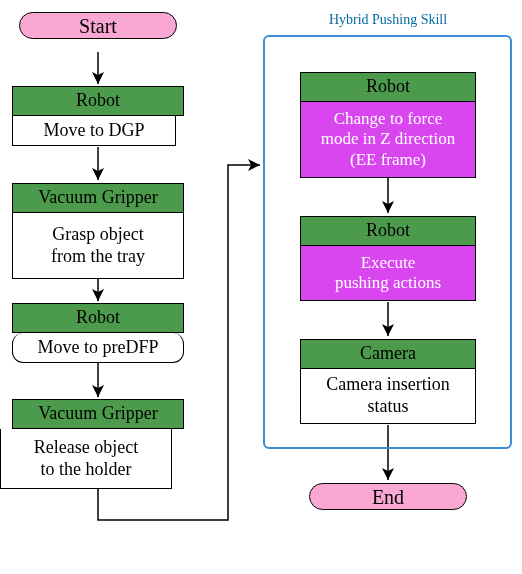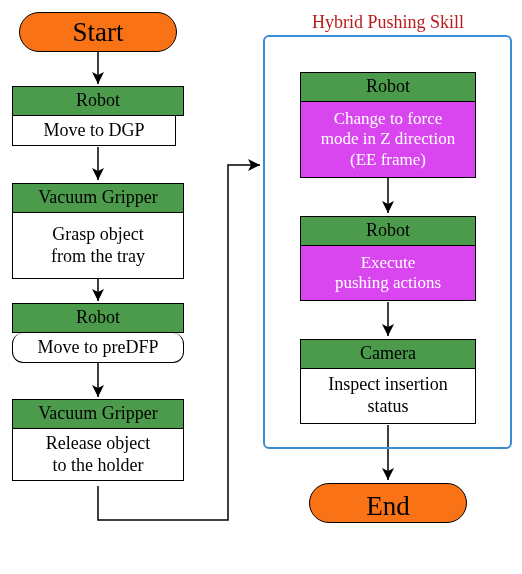--- a/index.html
+++ b/index.html
@@ -21,25 +21,25 @@
     position: absolute;
     border: 1.5px solid #000;
     text-align: center;
     display: flex;
     align-items: center;
     justify-content: center;
     font-size: 18px;
     line-height: 1.2;
   }
   .terminal {
-    background: #f97316;
+    background: #f9a8d4;
     border-radius: 24px;
-    height: 40px;
+    height: 27px;
     width: 158px;
-    font-size: 27px;
+    font-size: 20px;
   }
   .header {
     background: #4c9b4c;
     color: #000;
     font-size: 18px;
   }
   .body {
     background: #fff;
     color: #000;
     font-size: 18px;
@@ -49,22 +49,22 @@
     color: #fff;
     font-size: 17px;
   }
   .skill-box {
     position: absolute;
     border: 2.5px solid #3b8cd9;
     border-radius: 6px;
   }
   .skill-title {
     position: absolute;
-    color: #b91c1c;
-    font-size: 18px;
+    color: #0369a1;
+    font-size: 14px;
     text-align: center;
   }
   svg.arrows {
     position: absolute;
     left: 0; top: 0;
     width: 522px;
     height: 574px;
     pointer-events: none;
   }
 </style>
@@ -119,21 +119,21 @@
   <div class="node header" style="left:12px; top:303px; width:172px; height:30px;">
     <span>Robot</span>
   </div>
   <div class="node body" style="left:12px; top:333px; width:172px; height:30px; border-top:none;border-radius:11px;">
     <span>Move to preDFP</span>
   </div>
 
   <div class="node header" style="left:12px; top:399px; width:172px; height:30px;">
     <span>Vacuum Gripper</span>
   </div>
-  <div class="node body" style="left:12px; top:429px; width:172px; height:52px; border-top:none;">
+  <div class="node body" style="left:0; top:429px; width:172px; height:60px; border-top:none;">
     <span style="white-space:pre-line;">Release object
 to the holder</span>
   </div>
 
   <div class="skill-box" style="left:263px; top:35px; width:249px; height:414px;"></div>
   <div class="skill-title" style="left:288px; top:12px; width:200px;">
     <span>Hybrid Pushing Skill</span>
   </div>
 
   <div class="node header" style="left:300px; top:72px; width:176px; height:30px;">
@@ -150,21 +150,21 @@
   </div>
   <div class="node body-blue" style="left:300px; top:246px; width:176px; height:55px; border-top:none;">
     <span style="white-space:pre-line;">Execute
 pushing actions</span>
   </div>
 
   <div class="node header" style="left:300px; top:339px; width:176px; height:30px;">
     <span>Camera</span>
   </div>
   <div class="node body" style="left:300px; top:369px; width:176px; height:55px; border-top:none;">
-    <span style="white-space:pre-line;">Inspect insertion
+    <span style="white-space:pre-line;">Camera insertion
 status</span>
   </div>
 
   <div class="node terminal" style="left:309px; top:483px;align-items:flex-end;">
     <span>End</span>
   </div>
 
 </div>
 
 </body></html>

